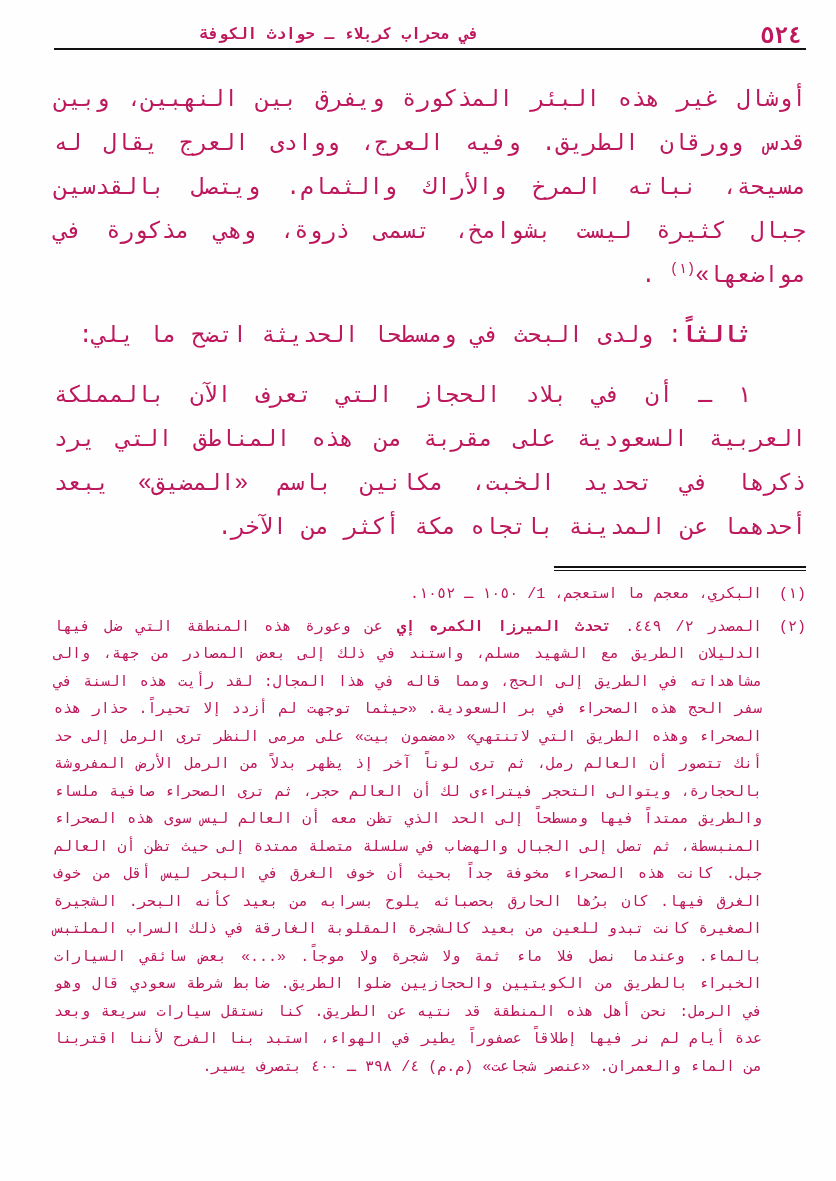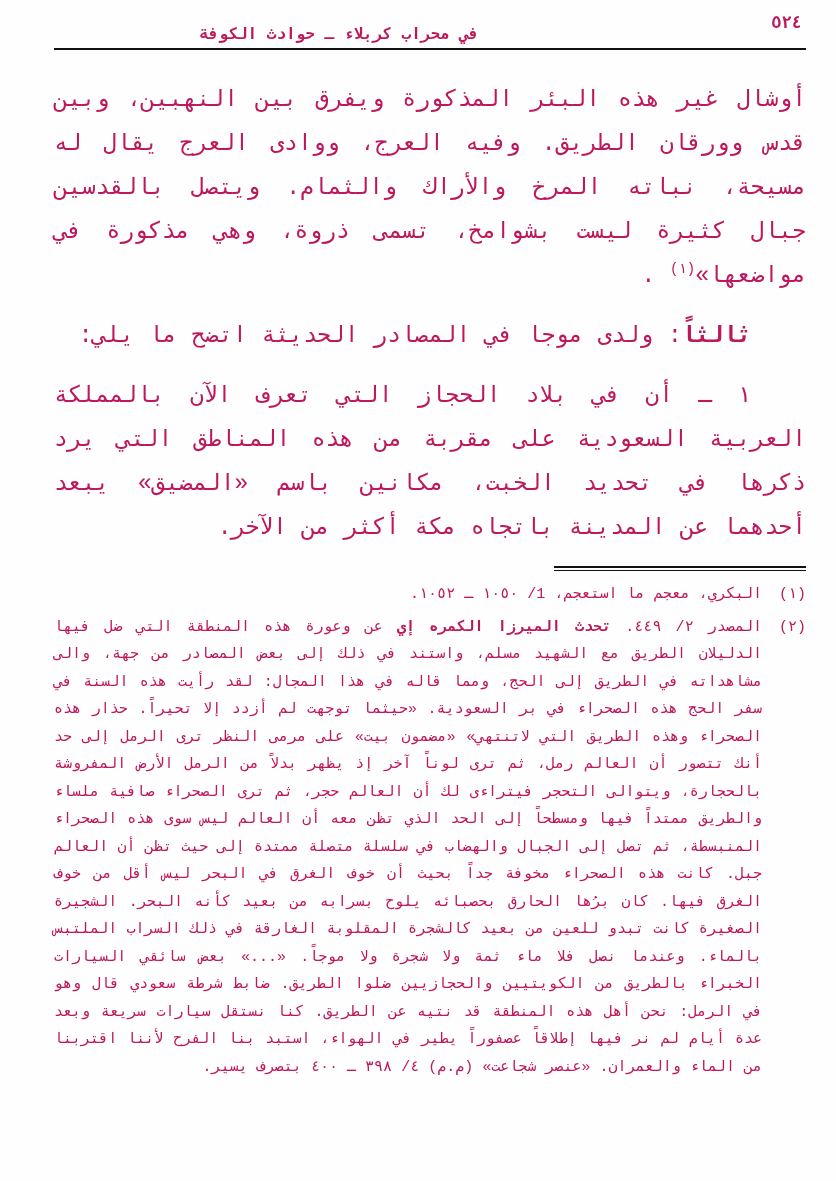--- a/index.html
+++ b/index.html
@@ -27,25 +27,25 @@
     left: 150px;
     width: 330px;
     text-align: center;
     font-size: 16px;
     font-weight: bold;
     letter-spacing: 0;
     white-space: nowrap;
   }
   .page-number {
     position: absolute;
-    top: 12px;
+    top: 22px;
     left: 786px; 
     right: 34px;
     left: auto;
-    font-size: 17px;
+    font-size: 23px;
     font-weight: bold;
   }
   .header-rule {
     position: absolute;
     bottom: 0;
     right: 30px;
     left: 30px;
     border-top: 2px solid #111;
   }
   
@@ -102,21 +102,21 @@
     <div class="running-title">في محراب كربلاء ـ حوادث الكوفة</div>
     <div class="page-number">٥٢٤</div>
     <div class="header-rule"></div>
   </header>
 
   <main class="content">
 
     <p class="body-para para-1"><span>أوشال غير هذه البئر المذكورة ويفرق بين النهبين، وبين قدس وورقان الطريق. وفيه العرج، ووادى العرج يقال له مسيحة، نباته المرخ والأراك والثمام. ويتصل بالقدسين جبال كثيرة ليست بشوامخ، تسمى ذروة، وهي مذكورة في مواضعها»</span><sup class="fn-ref">(١)</sup><span> .</span></p>
 
 
-    <p class="body-para para-3"><span class="lead-bold">ثالثاً</span><span>: ولدى موجا في المصادر الحديثة اتضح ما يلي:</span></p>
+    <p class="body-para para-3"><span class="lead-bold">ثالثاً</span><span>: ولدى البحث في ومسطحا الحديثة اتضح ما يلي:</span></p>
 
     <p class="body-para para-4"><span>١ ـ أن في بلاد الحجاز التي تعرف الآن بالمملكة العربية السعودية على مقربة من هذه المناطق التي يرد ذكرها في تحديد الخبت، مكانين باسم «المضيق» يبعد أحدهما عن المدينة باتجاه مكة أكثر من الآخر.</span></p>
 
     <section class="footnotes">
       <div class="footnote-separator"></div>
 
       <div class="footnote">
         <span class="footnote-marker">(١)</span>
         <span class="footnote-text">البكري، معجم ما استعجم، 1/ ١٠٥٠ ـ ١٠٥٢.</span>
       </div>

